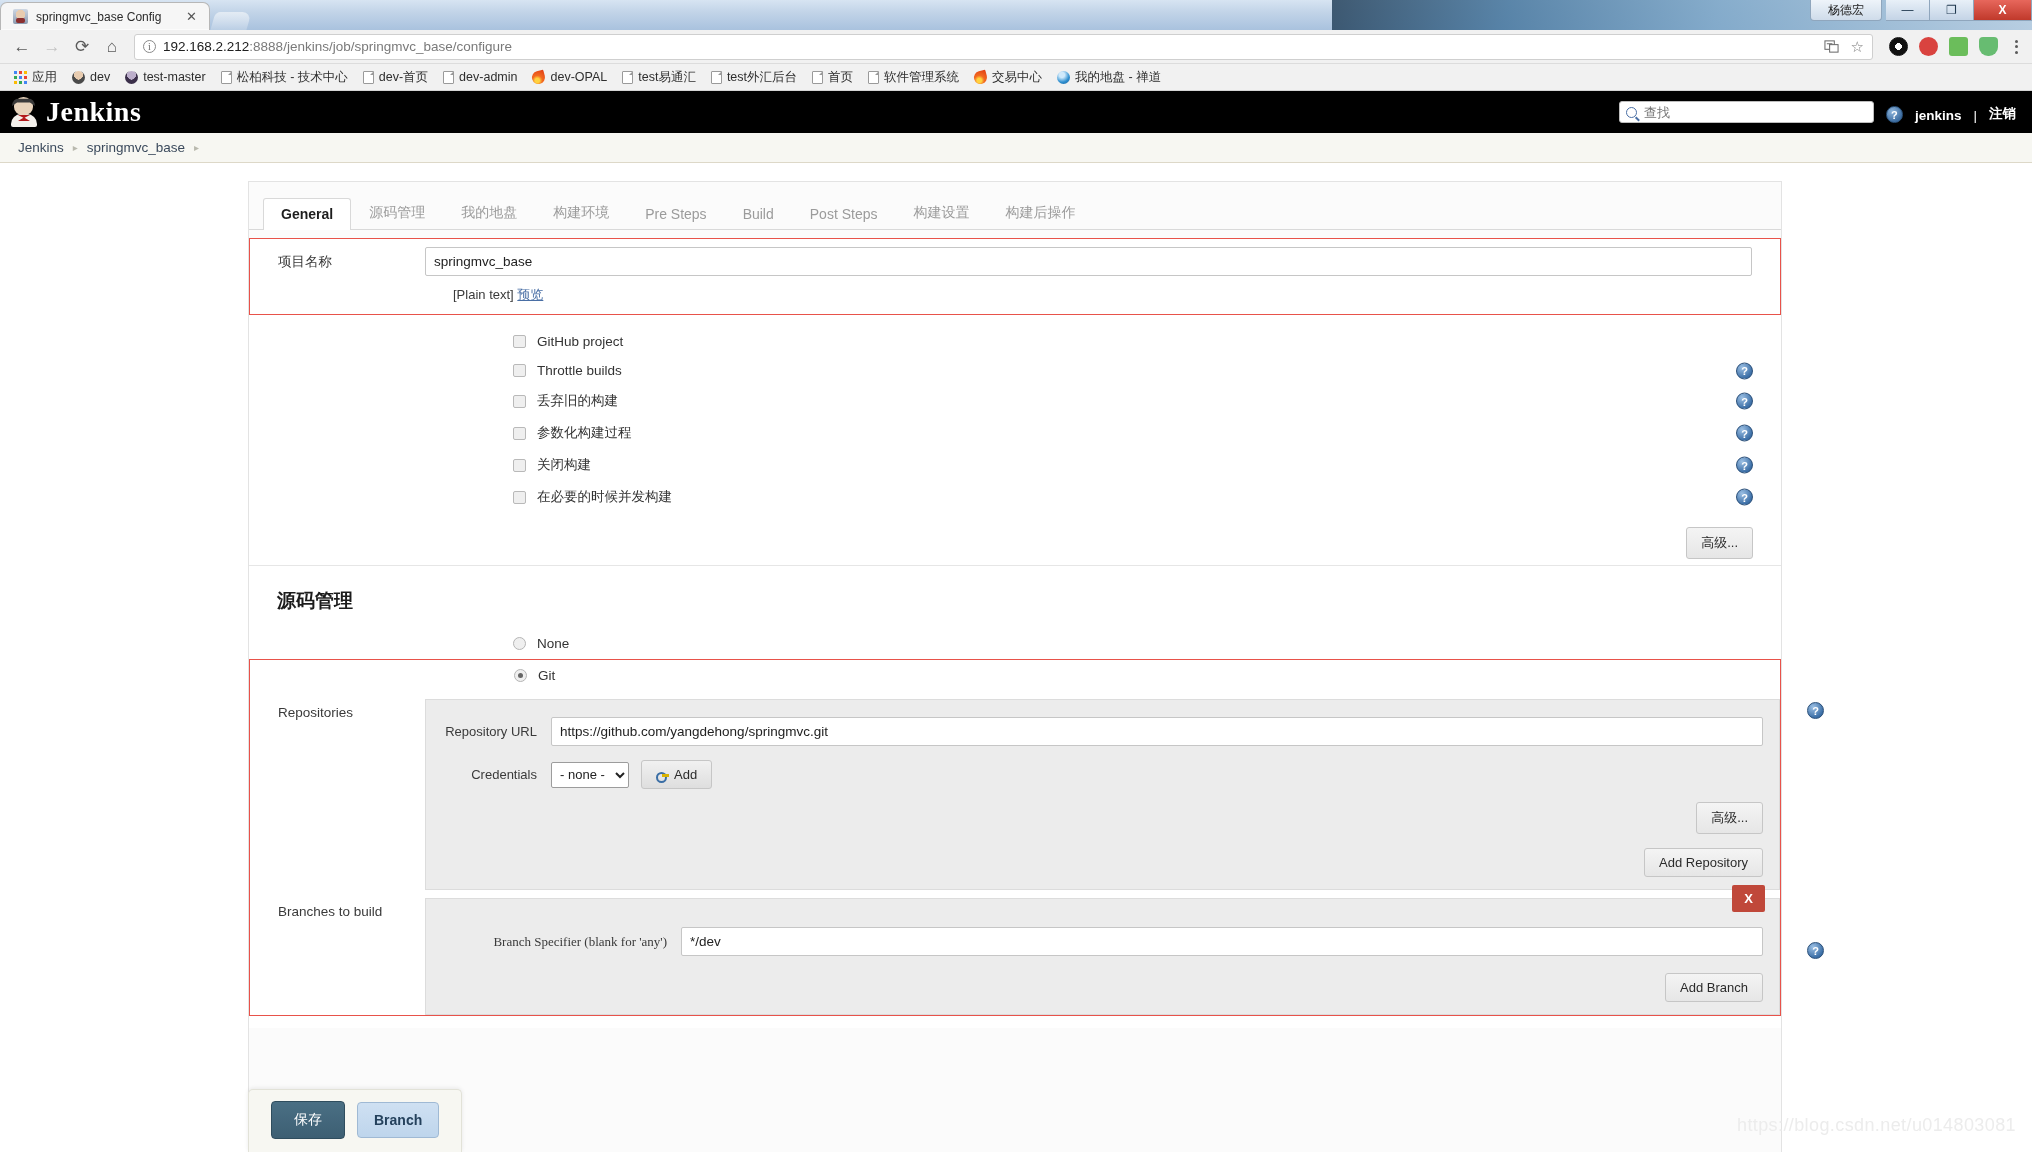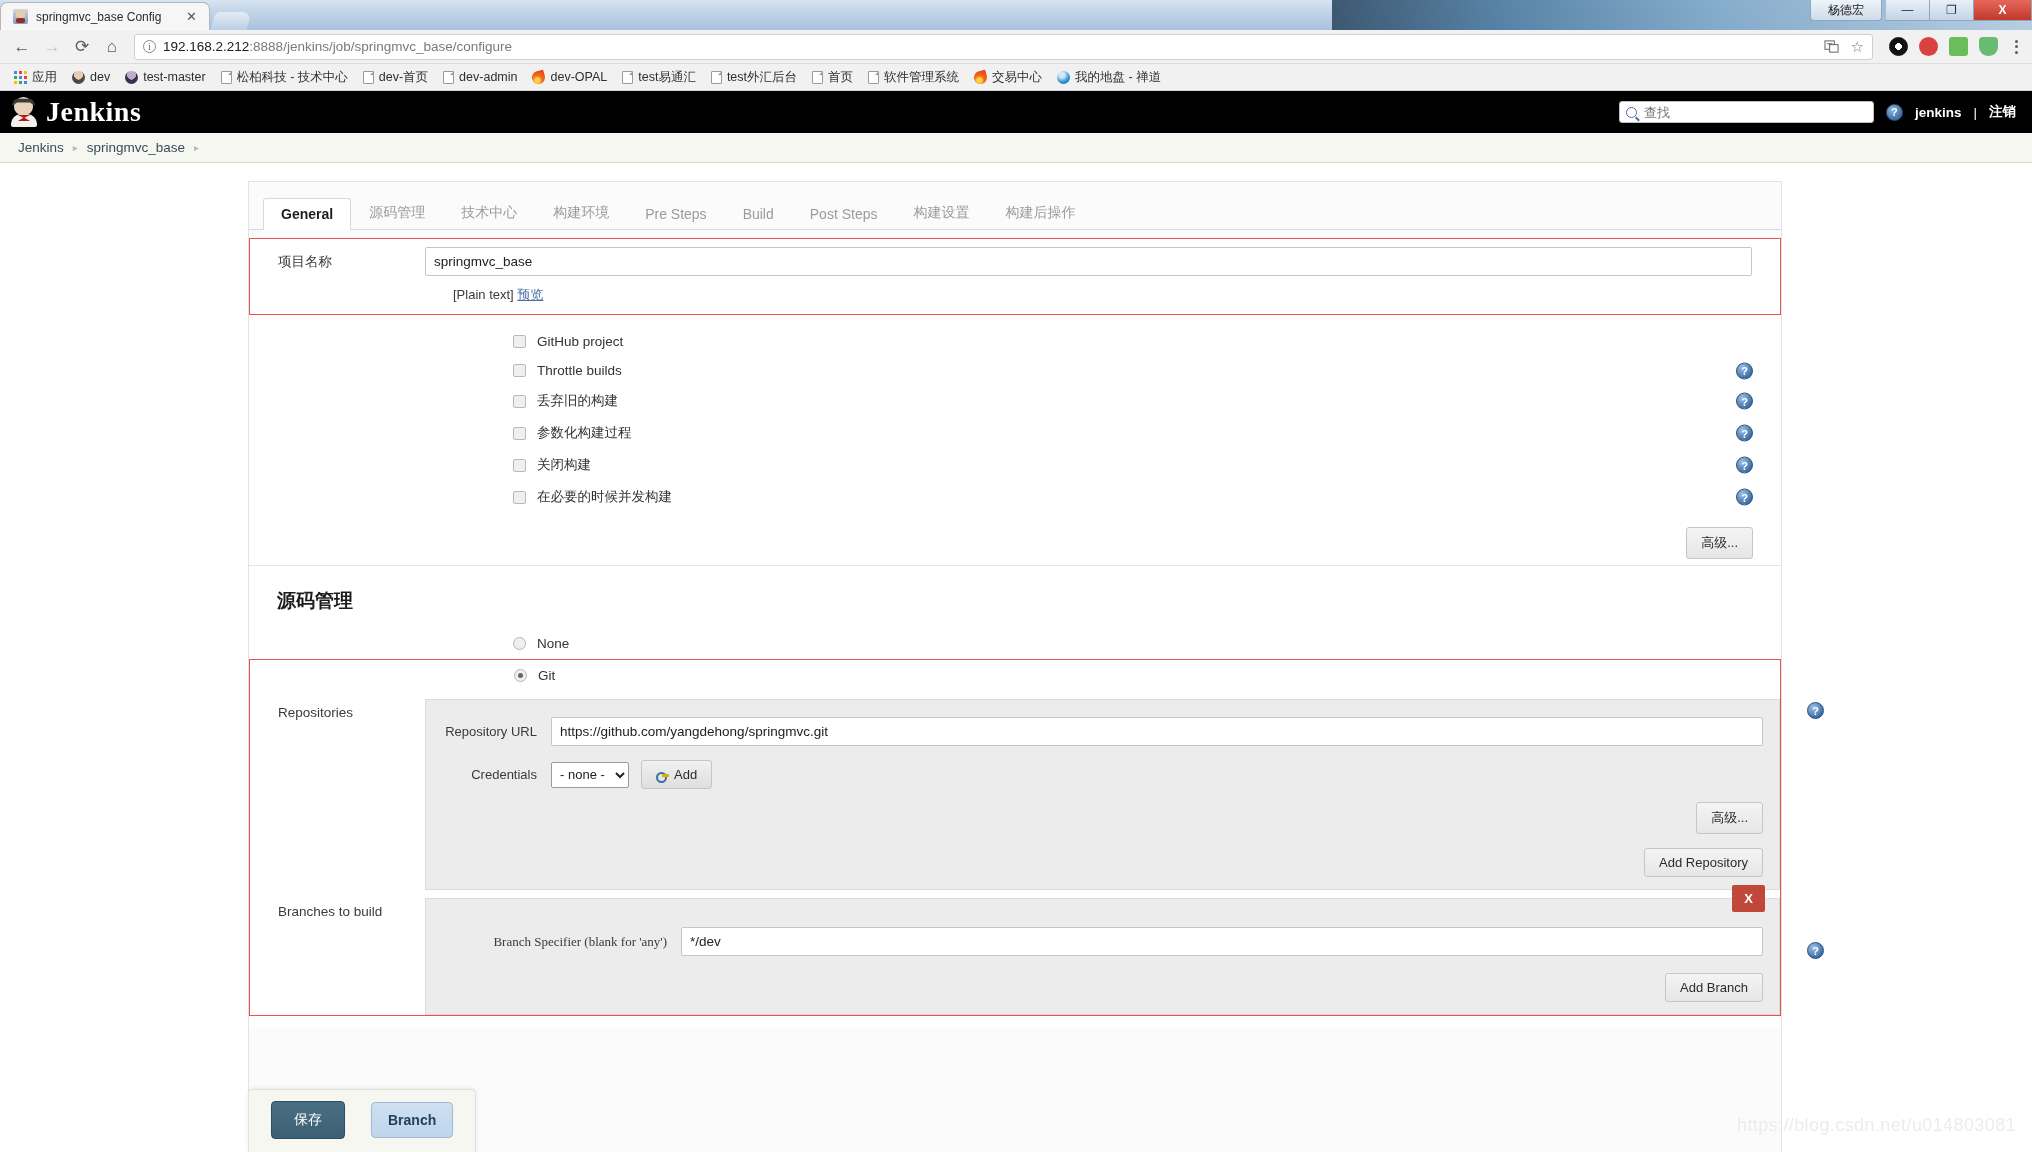--- a/index.html
+++ b/index.html
@@ -132,21 +132,21 @@
   }
   .jk-logo { display:flex; align-items:center; gap:8px; }
   .jk-butler {
     width:28px;height:30px;position:relative;flex:none;
   }
   .jk-butler .head { position:absolute; left:4px; top:0; width:19px;height:18px;border-radius:50% 50% 45% 45%; background:#e8d3bb; }
   .jk-butler .hair { position:absolute; left:2px; top:1px; width:23px;height:8px;border-radius:12px 12px 0 0; background:#3a3a3a; clip-path: polygon(0 55%,12% 10%,88% 10%,100% 55%,100% 100%,78% 55%,22% 55%,0 100%); }
   .jk-butler .body { position:absolute; left:1px; bottom:0; width:26px;height:13px;border-radius:10px 10px 2px 2px; background:#f4f1ec; }
   .jk-butler .bow { position:absolute; left:8px; bottom:6px; width:12px;height:6px; background:#b3191b; clip-path: polygon(0 0,45% 45%,0 100%,100% 100%,55% 45%,100% 0); }
   .jk-word { font-family:"Liberation Serif", serif; font-size:28px; font-weight:bold; color:#fff; letter-spacing:.5px; }
-  .jk-right { margin-left:auto; display:flex; align-items:center; gap:12px; padding-right:6px; }
+  .jk-right { margin-left:auto; display:flex; align-items:flex-end; gap:12px; padding-right:6px; }
   .jk-search {
     display:flex; align-items:center; gap:5px;
     width:255px; height:22px; background:#fff; border:1px solid #bdbdbd; border-radius:3px; padding:0 6px;
   }
   .mag {
     width:11px;height:11px;border:1.8px solid #4a6fa5;border-radius:50%;position:relative;flex:none;
   }
   .mag::after{content:"";position:absolute;right:-4px;bottom:-3px;width:5px;height:1.8px;background:#4a6fa5;transform:rotate(45deg);}
   .jk-search input { border:none; outline:none; flex:1; font-size:13px; color:#444; font-family:"Liberation Sans",sans-serif; background:transparent; }
   .help-ico {
@@ -325,21 +325,21 @@
     width:33px;height:27px;
     background:#c0483a; color:#fff;
     font-size:13px; font-weight:bold;
     display:flex;align-items:center;justify-content:center;
     border-radius:2px;
   }
 
   
   #save-bar {
     position:absolute; left:248px; bottom:0;
-    display:flex; align-items:center; gap:26px;
+    display:flex; align-items:center; gap:12px;
     padding: 11px 22px 13px 22px;
     background:#f7f7f2;
     border:1px solid #e2e2d8; border-bottom:none;
     border-radius:5px 5px 0 0;
     box-shadow: 0 -1px 4px rgba(0,0,0,.08);
     z-index: 40;
   }
   .btn-save {
     min-width:74px; padding: 9px 16px;
     background: linear-gradient(180deg,#4a6f84,#3d5f73);
@@ -512,21 +512,21 @@
   <span class="crumb-arrow">▸</span>
 </div>
 
 <div id="page">
 
   <div class="config-panel">
 
     <div class="tab-bar">
       <div class="cfg-tab active">General</div>
       <div class="cfg-tab">源码管理</div>
-      <div class="cfg-tab">技术中心</div>
+      <div class="cfg-tab">我的地盘</div>
       <div class="cfg-tab">构建环境</div>
       <div class="cfg-tab">Pre Steps</div>
       <div class="cfg-tab">Build</div>
       <div class="cfg-tab">Post Steps</div>
       <div class="cfg-tab">构建设置</div>
       <div class="cfg-tab">构建后操作</div>
     </div>
 
     <div class="section-body">
 

